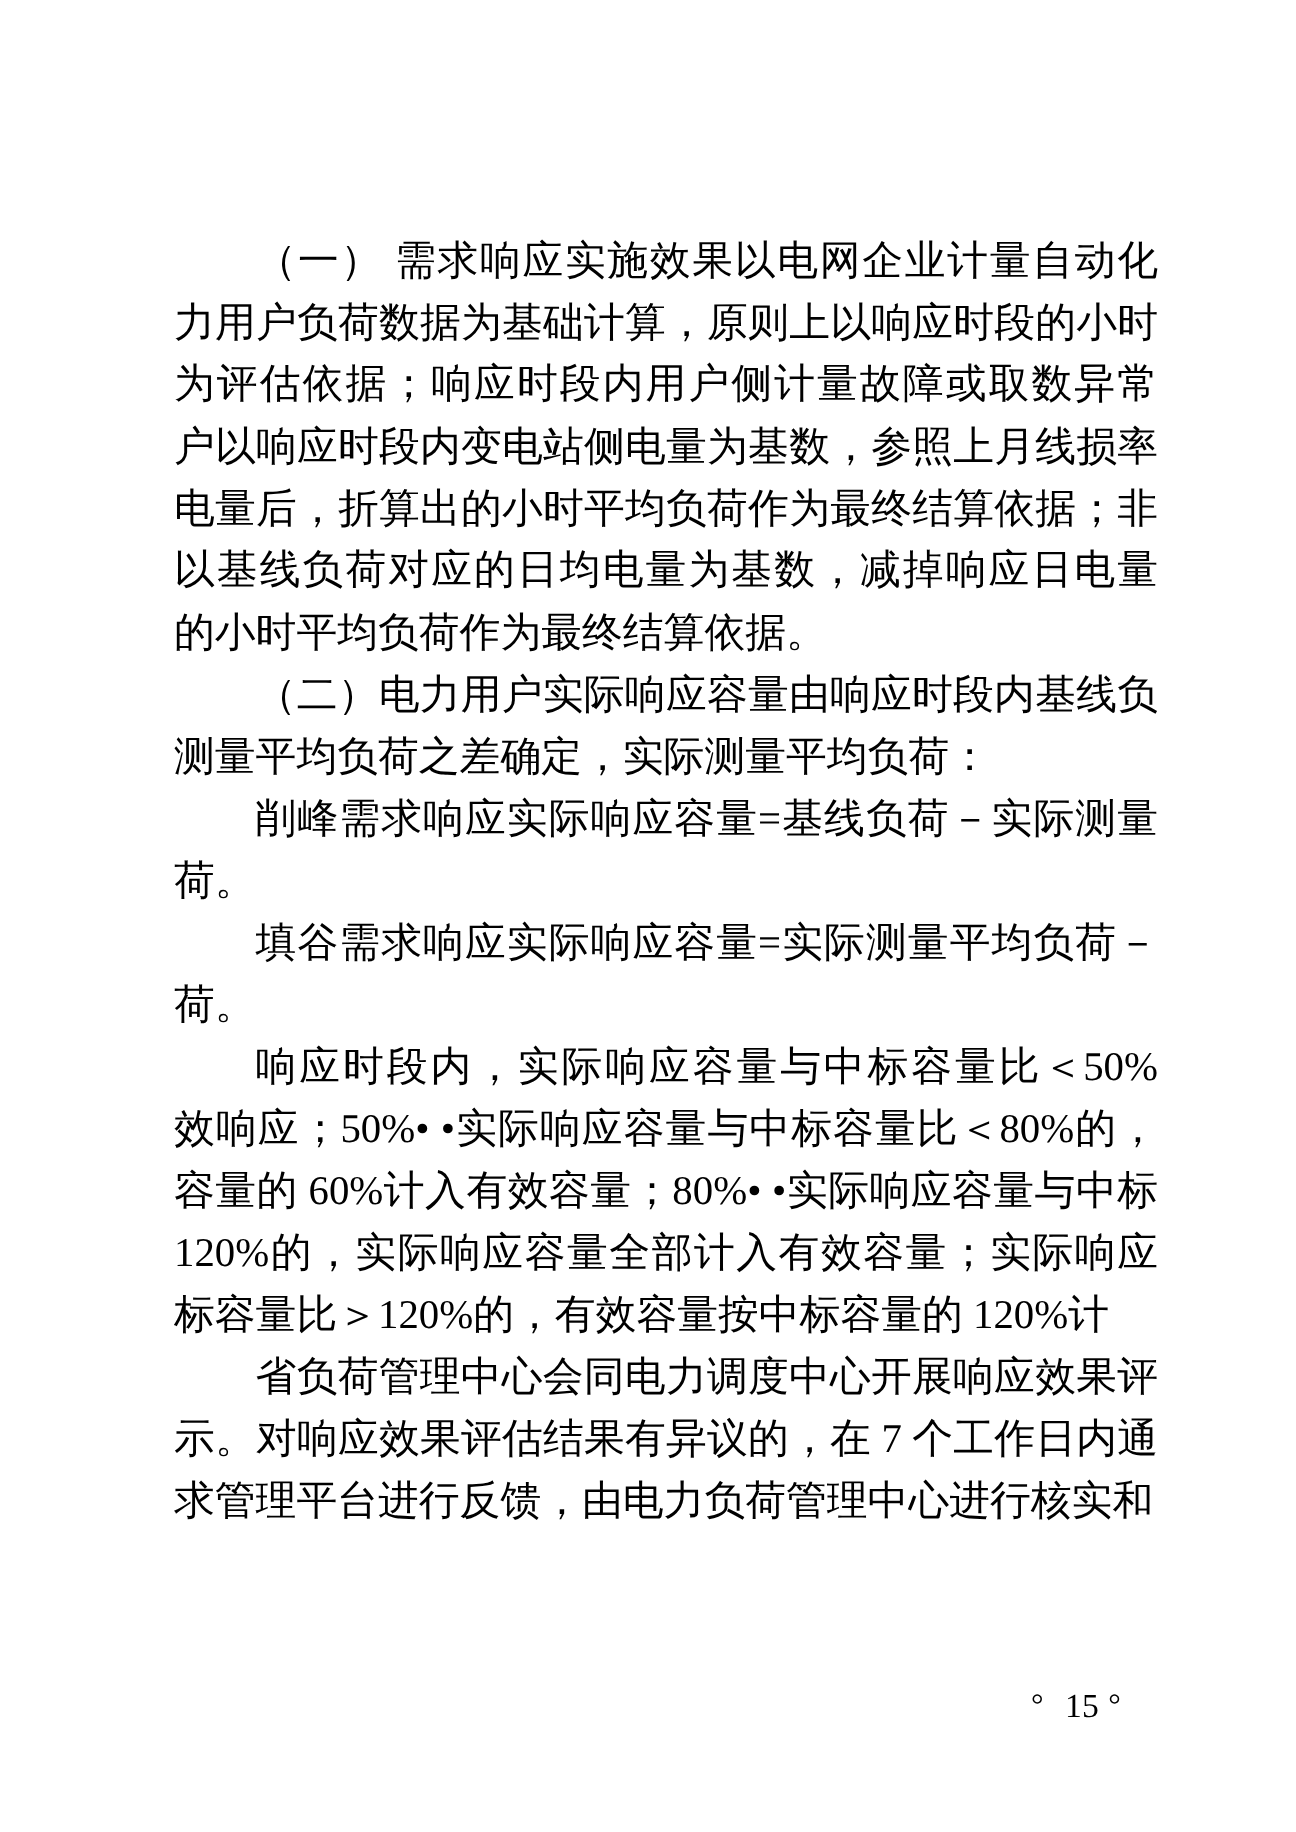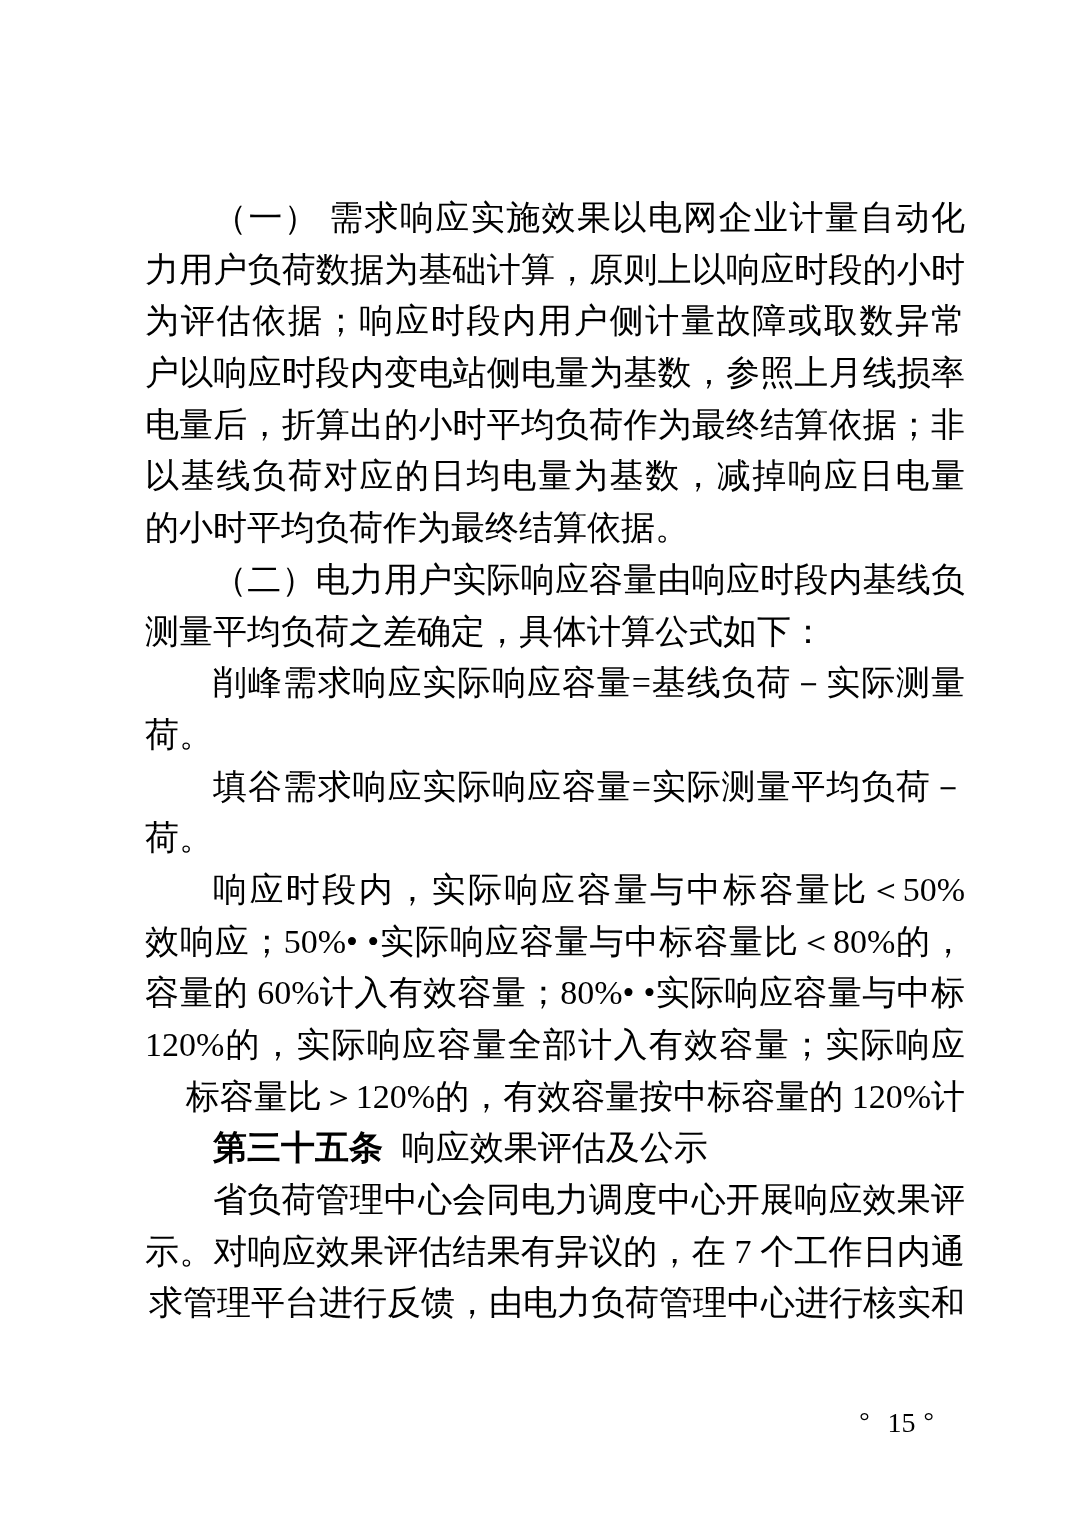--- a/index.html
+++ b/index.html
@@ -25,21 +25,21 @@
     line-height: 51.7px;
   }
   .line {
     width: 820px;
     text-align: justify;
     text-align-last: justify;
     overflow: hidden;
     height: 51.7px;
   }
   .line.no-justify {
-    text-align: right;
+    text-align: left;
     text-align-last: left;
   }
   .line.indent {
     text-indent: 68px;
   }
   .heading-term {
     font-weight: bold;
     margin-right: 0.55em;
   }
   .footer {
@@ -68,37 +68,34 @@
 
     <div class="line indent">（一） 需求响应实施效果以电网企业计量自动化系统中电</div>
     <div class="line">力用户负荷数据为基础计算，原则上以响应时段的小时平均负荷</div>
     <div class="line">为评估依据；响应时段内用户侧计量故障或取数异常时：专线用</div>
     <div class="line">户以响应时段内变电站侧电量为基数，参照上月线损率剔除线损</div>
     <div class="line">电量后，折算出的小时平均负荷作为最终结算依据；非专线用户</div>
     <div class="line">以基线负荷对应的日均电量为基数，减掉响应日电量后，折算出</div>
     <div class="line no-justify">的小时平均负荷作为最终结算依据。</div>
 
     <div class="line indent">（二）电力用户实际响应容量由响应时段内基线负荷与实际</div>
-    <div class="line no-justify">测量平均负荷之差确定，具体计算公式如下：</div>
+    <div class="line no-justify">测量平均负荷之差确定，实际测量平均负荷：</div>
 
     <div class="line indent">削峰需求响应实际响应容量=基线负荷－实际测量平均负</div>
     <div class="line no-justify">荷。</div>
 
     <div class="line indent">填谷需求响应实际响应容量=实际测量平均负荷－基线负</div>
     <div class="line no-justify">荷。</div>
 
     <div class="line indent">响应时段内，实际响应容量与中标容量比＜50%的，视为无</div>
     <div class="line">效响应；50%• •实际响应容量与中标容量比＜80%的，实际响应</div>
     <div class="line">容量的 60%计入有效容量；80%• •实际响应容量与中标容量比• •</div>
     <div class="line">120%的，实际响应容量全部计入有效容量；实际响应容量与中</div>
     <div class="line no-justify">标容量比＞120%的，有效容量按中标容量的 120%计算。</div>
 
-    <div class="line indent no-justify">
-      <span class="heading-term">第三十五条</span><span>响应效果评估及公示</span>
-    </div>
 
     <div class="line indent">省负荷管理中心会同电力调度中心开展响应效果评估及公</div>
     <div class="line">示。对响应效果评估结果有异议的，在 7 个工作日内通过电力需</div>
     <div class="line no-justify">求管理平台进行反馈，由电力负荷管理中心进行核实和解释。仍</div>
 
   </div>
 
   <div class="footer">
     <span class="ring">°</span>
     <span class="pagenum">15</span>

